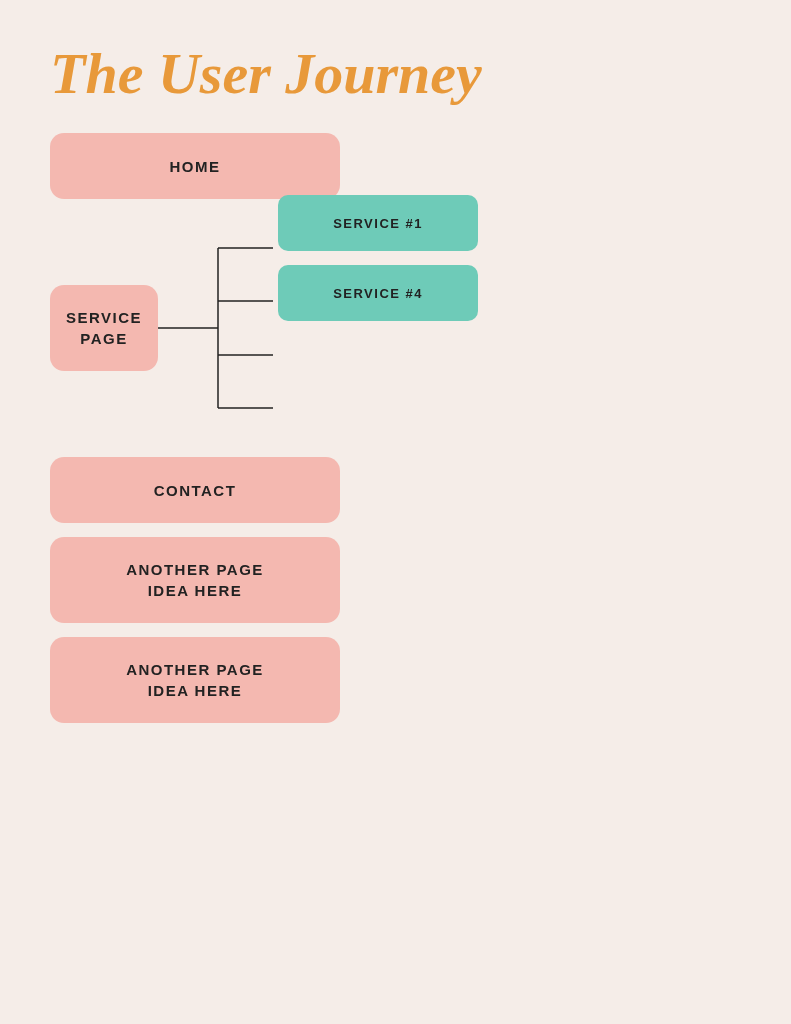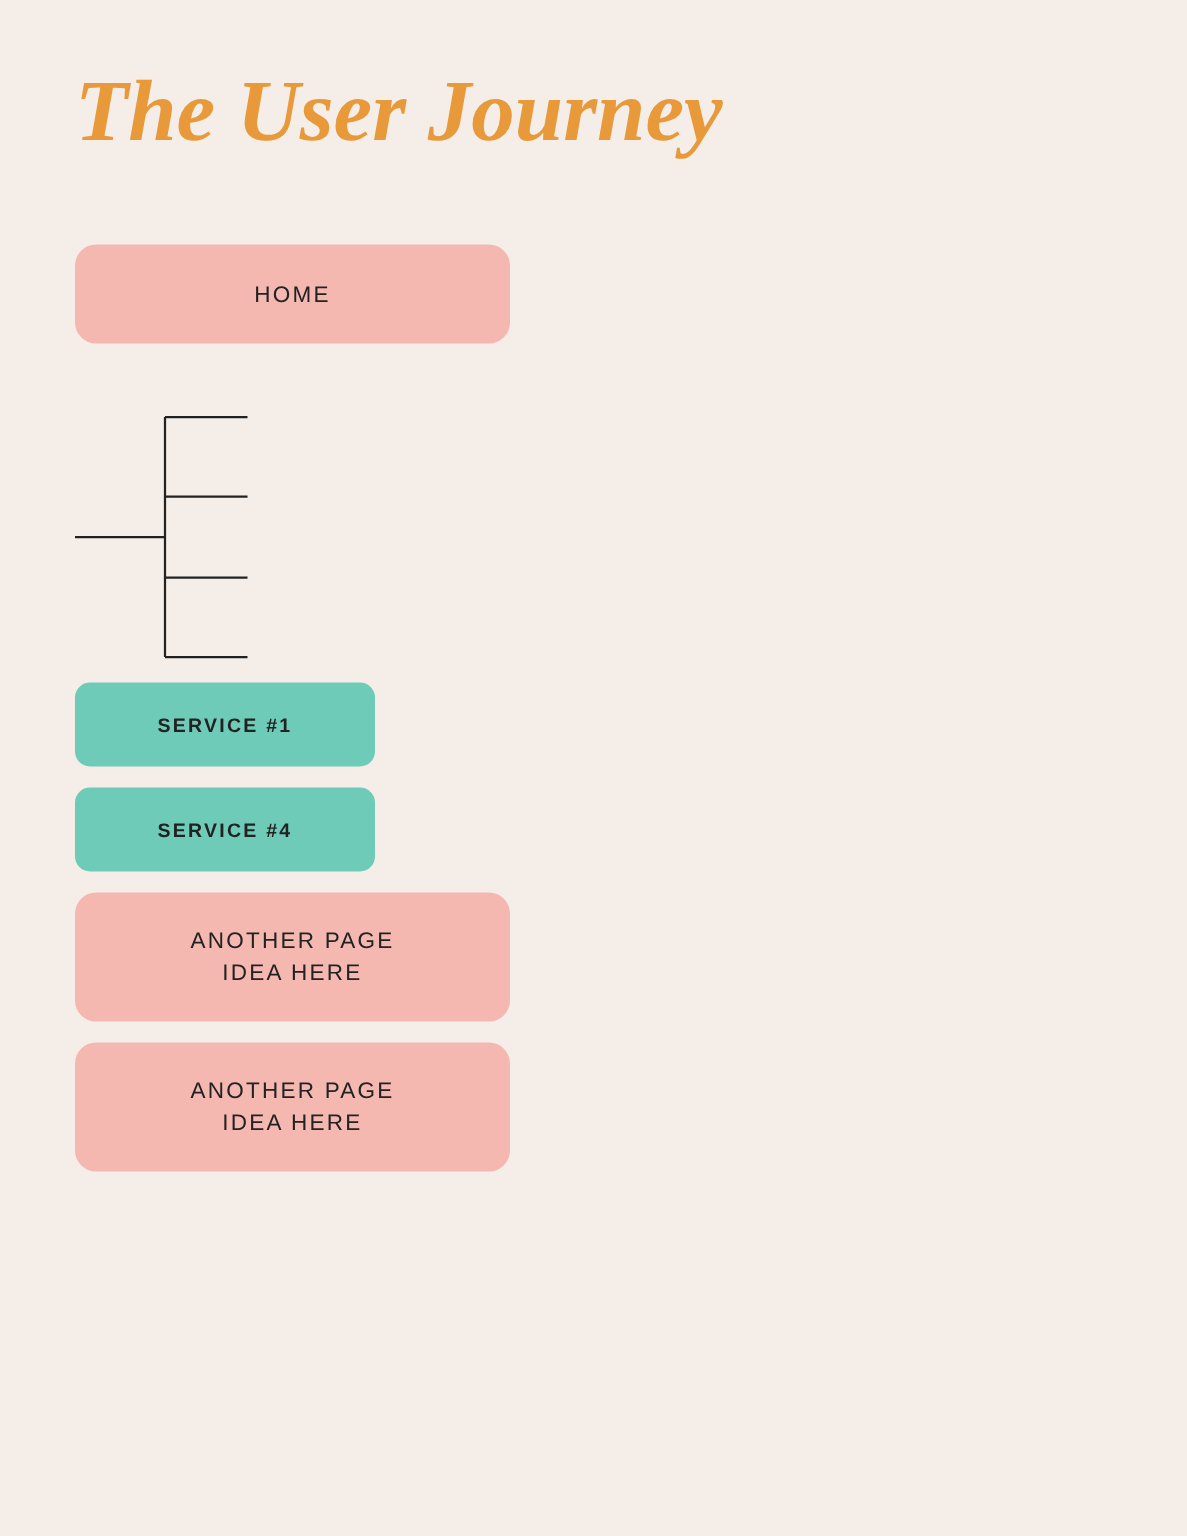--- a/index.html
+++ b/index.html
@@ -23,21 +23,21 @@
       min-height: 1024px;
       background-color: #f5ede8;
       padding: 40px 50px 60px 50px;
       position: relative;
     }
 
     .title {
       font-size: 58px;
       font-weight: 900;
       color: #e8993a;
-      margin-bottom: 56px;
+      margin-bottom: 26px;
       font-family: Georgia, serif;
       font-style: italic;
     }
 
     .diagram-area {
       display: flex;
       flex-direction: row;
       align-items: flex-start;
       position: relative;
     }
@@ -49,21 +49,21 @@
       width: 290px;
       flex-shrink: 0;
     }
 
     .nav-box {
       background-color: #f4b8b0;
       border-radius: 14px;
       padding: 22px 16px;
       text-align: center;
       font-size: 15px;
-      font-weight: 400;
+      font-weight: 700;
       letter-spacing: 1.5px;
       color: #222;
       min-height: 66px;
       display: flex;
       align-items: center;
       justify-content: center;
       line-height: 1.4;
     }
 
     .right-column {
@@ -99,22 +99,25 @@
 
   <div class="diagram-area">
 
     <div class="left-column">
 
       <div class="nav-box">
         <span>HOME</span>
       </div>
 
       <div style="position:relative; display:flex; flex-direction:row; align-items:center;">
+        <div class="nav-box" style="width:290px;">
+          <span>SERVICE PAGE</span>
+        </div>
 
-        <div style="position:relative; display:flex; flex-direction:column; align-items:flex-start; margin-left:0;">
+        <div style="position:relative; display:flex; align-items:flex-start; margin-left:0;">
 
           <svg width="120" height="230" style="overflow:visible; flex-shrink:0;">
 
             <line x1="0" y1="115" x2="60" y2="115" stroke="#222" stroke-width="1.5"></line>
 
             <line x1="60" y1="35" x2="60" y2="195" stroke="#222" stroke-width="1.5"></line>
 
             <line x1="60" y1="35" x2="115" y2="35" stroke="#222" stroke-width="1.5"></line>
             <line x1="60" y1="88" x2="115" y2="88" stroke="#222" stroke-width="1.5"></line>
             <line x1="60" y1="142" x2="115" y2="142" stroke="#222" stroke-width="1.5"></line>
@@ -128,20 +131,23 @@
             <div class="service-box">
               <span>SERVICE #4</span>
             </div>
           </div>
         </div>
       </div>
 
 
 
 
+      <div class="nav-box">
+        <span>CONTACT</span>
+      </div>
 
       <div class="nav-box">
         <span>ANOTHER PAGE<br>IDEA HERE</span>
       </div>
 
       <div class="nav-box">
         <span>ANOTHER PAGE<br>IDEA HERE</span>
       </div>
 
     </div>

